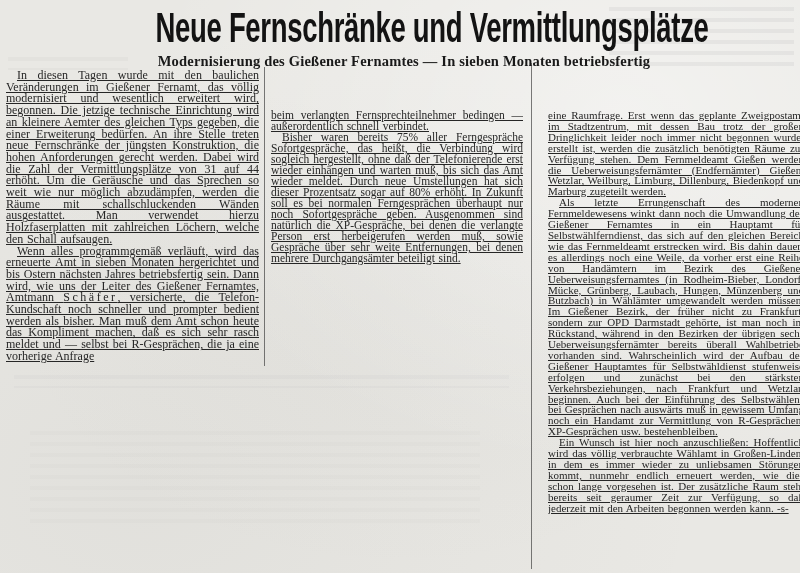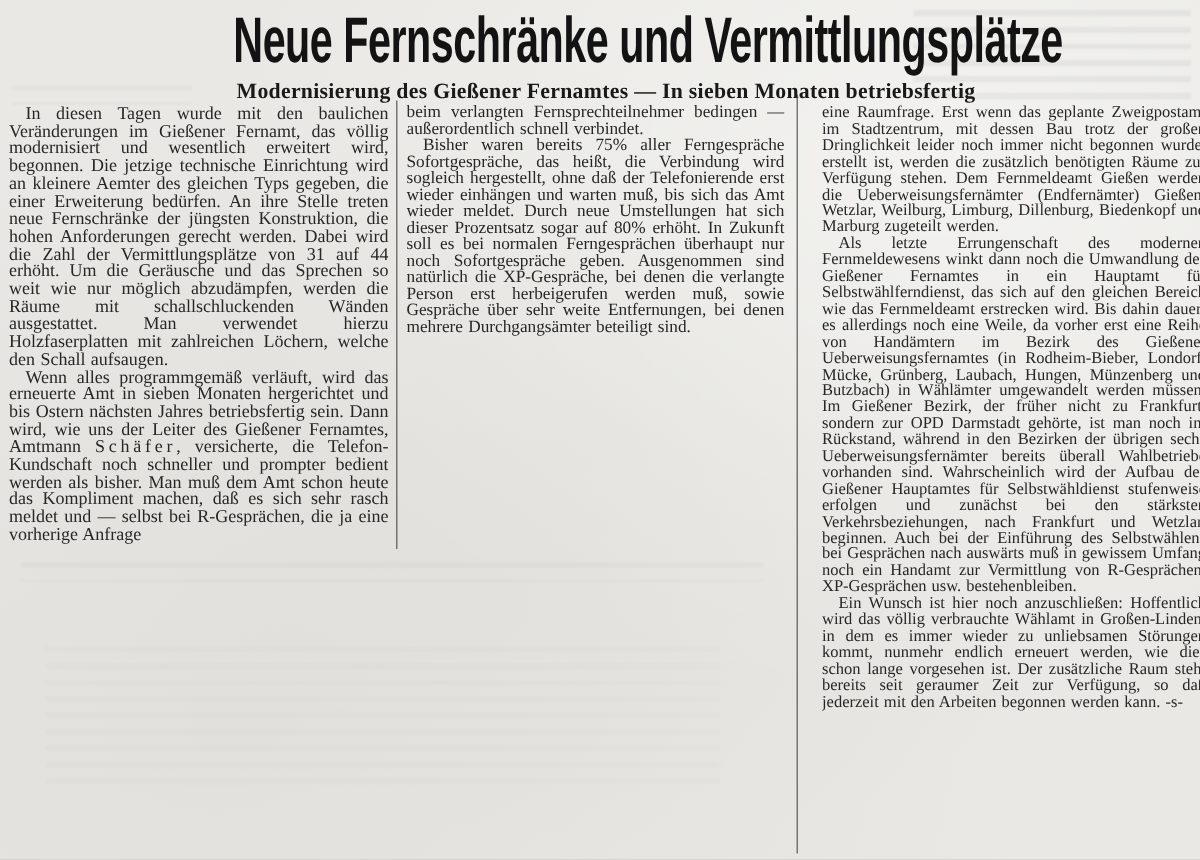--- a/index.html
+++ b/index.html
@@ -35,27 +35,27 @@
   }
   h2{
     margin:4px;position:absolute;top:49px;left:0;width:800px;text-align:center;
     font-family:"Liberation Serif", serif;
     font-weight:700;font-size:14.5px;line-height:16px;color:#191919;
     letter-spacing:.2px;
   }
 
   .col{
     position:absolute;top:70px;overflow:hidden;
-    text-align:justify;word-spacing:.6px;
+    text-align:justify;word-spacing:.6px;text-decoration:underline;
   }
   .col1{left:6px;width:253px;height:296px;font-size:12px;line-height:11.7px;}
   .col2{left:271px;width:252px;height:296px;font-size:11.5px;line-height:11px;}
   .col3{left:548px;width:256px;height:498px;font-size:11px;line-height:10.9px;}
   .para{margin:0;text-indent:11px;}
-  .para.cont{text-indent:0;}
+  .para.cont{text-indent:0;margin-top:40px;}
   .spaced{letter-spacing:2.5px;}
 
   .rule{position:absolute;width:1px;background:rgba(45,45,45,.62);}
   .rule1{left:264px;top:67px;height:299px;}
   .rule2{left:531px;top:63px;height:506px;}
 </style>
 </head>
 <body>
 
 <div class="page">

